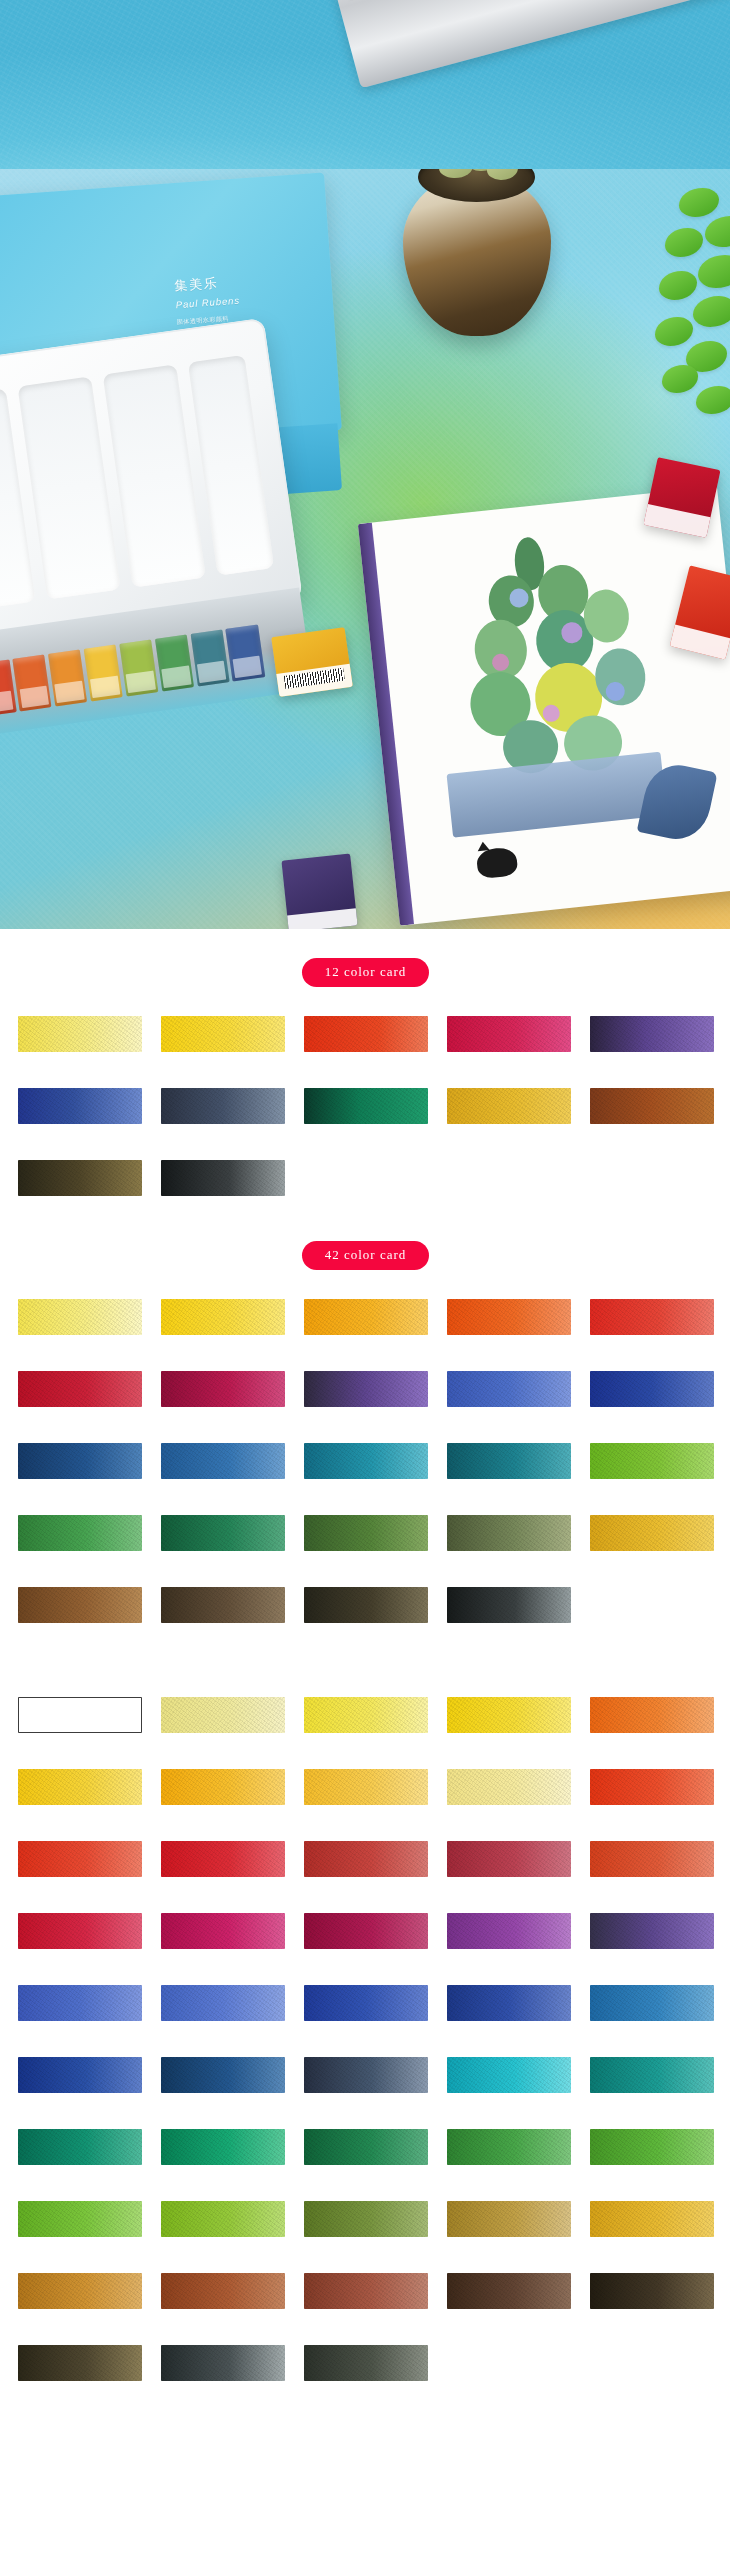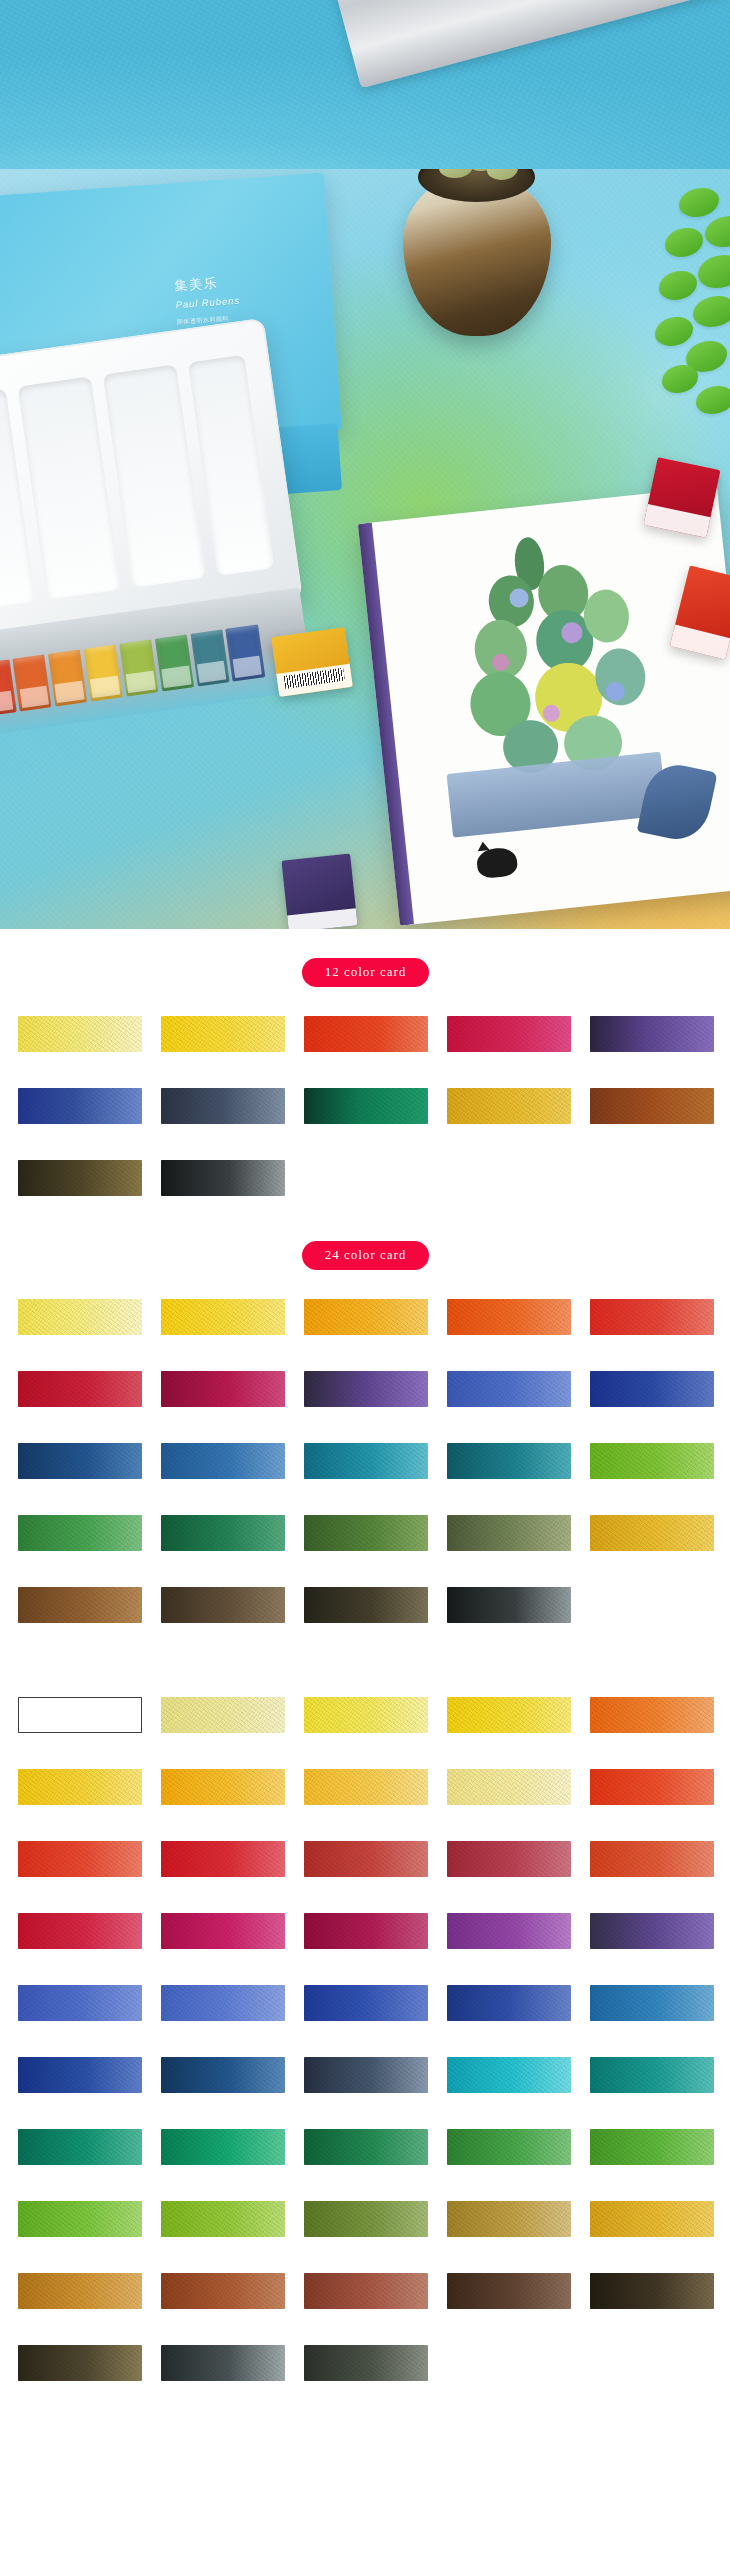--- a/index.html
+++ b/index.html
@@ -396,21 +396,21 @@
           <div class="sw" title="paynes-grey" style="background: linear-gradient(90deg, rgb(43, 51, 68) 0%, rgb(68, 82, 106) 50%, rgb(130, 147, 168) 100%);"></div>
           <div class="sw" title="viridian-green" style="background: linear-gradient(90deg, rgb(10, 59, 44) 0%, rgb(15, 125, 85) 45%, rgb(31, 158, 109) 100%);"></div>
           <div class="sw" title="yellow-ochre" style="background: linear-gradient(90deg, rgb(217, 166, 26) 0%, rgb(232, 188, 46) 55%, rgb(240, 205, 85) 100%);"></div>
           <div class="sw" title="burnt-sienna" style="background: linear-gradient(90deg, rgb(125, 58, 26) 0%, rgb(164, 80, 31) 50%, rgb(185, 112, 47) 100%);"></div>
           <div class="sw" title="sepia" style="background: linear-gradient(90deg, rgb(42, 39, 24) 0%, rgb(79, 69, 40) 50%, rgb(138, 122, 72) 100%);"></div>
           <div class="sw" title="ivory-black" style="background: linear-gradient(90deg, rgb(21, 25, 26) 0%, rgb(59, 64, 66) 55%, rgb(154, 162, 164) 100%);"></div>
         </div>
       </div>
       <div class="swatch-section" style="padding-top: 26px;">
         <div class="badge-wrap">
-          <span class="badge" style="background: rgb(245, 6, 62); color: rgb(255, 255, 255);">24 color card</span>
+          <span class="badge" style="background: rgb(245, 6, 62); color: rgb(255, 255, 255);">42 color card</span>
         </div>
         <div class="grid" style="margin-top: 29px; padding-bottom: 19px;">
           <div class="sw" title="lemon-yellow" style="background: linear-gradient(90deg, rgb(243, 227, 80) 0%, rgb(247, 238, 134) 55%, rgb(252, 248, 196) 100%);"></div>
           <div class="sw" title="cadmium-yellow" style="background: linear-gradient(90deg, rgb(247, 208, 18) 0%, rgb(249, 220, 60) 55%, rgb(252, 234, 122) 100%);"></div>
           <div class="sw" title="deep-yellow" style="background: linear-gradient(90deg, rgb(242, 160, 10) 0%, rgb(247, 181, 36) 55%, rgb(251, 207, 99) 100%);"></div>
           <div class="sw" title="orange" style="background: linear-gradient(90deg, rgb(232, 79, 14) 0%, rgb(240, 106, 36) 55%, rgb(246, 147, 99) 100%);"></div>
           <div class="sw" title="scarlet-red" style="background: linear-gradient(90deg, rgb(222, 40, 32) 0%, rgb(230, 68, 54) 55%, rgb(239, 122, 108) 100%);"></div>
           <div class="sw" title="carmine-red" style="background: linear-gradient(90deg, rgb(184, 16, 38) 0%, rgb(203, 32, 56) 55%, rgb(221, 81, 99) 100%);"></div>
           <div class="sw" title="crimson-lake" style="background: linear-gradient(90deg, rgb(142, 13, 56) 0%, rgb(187, 26, 80) 55%, rgb(211, 76, 128) 100%);"></div>
           <div class="sw" title="purple-violet" style="background: linear-gradient(90deg, rgb(47, 42, 63) 0%, rgb(95, 69, 144) 50%, rgb(142, 114, 196) 100%);"></div>

